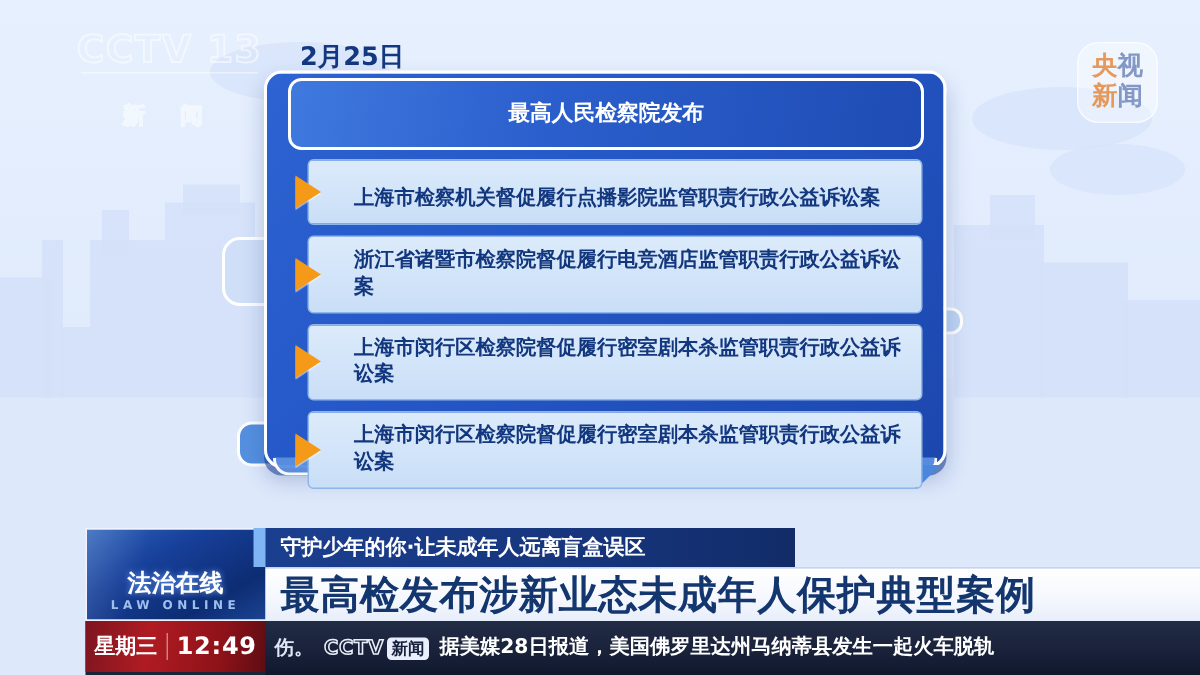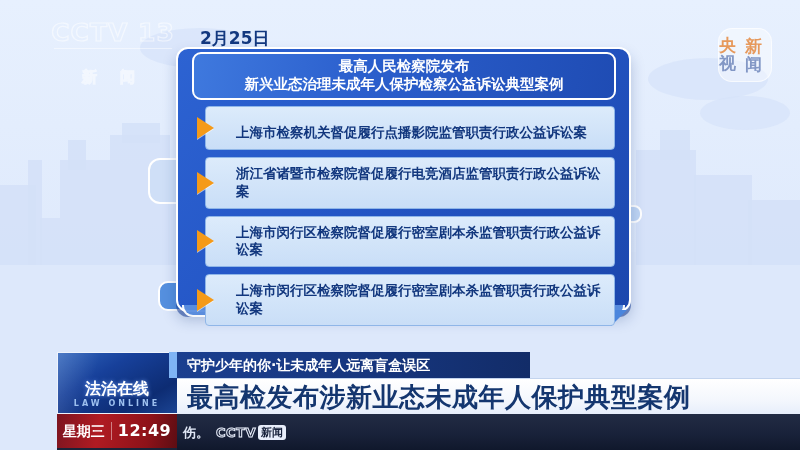--- a/index.html
+++ b/index.html
@@ -21,21 +21,21 @@
 
   
   .cctv13{position:absolute;left:48px;top:20px;width:130px;height:56px;opacity:.55;}
   .cctv13 .l1{font:700 25px/1 "DejaVu Sans",sans-serif;color:transparent;-webkit-text-stroke:1.2px #ffffff;letter-spacing:1px;text-align:center;}
   .cctv13 .l2{margin-top:21px;font:700 15px/1 "DejaVu Sans",sans-serif;color:transparent;-webkit-text-stroke:1px #ffffff;letter-spacing:9px;text-align:center;}
   .cctv13 .rule{width:118px;height:1px;background:rgba(255,255,255,.85);margin:3px auto 0;}
 
   
   .yangshi{position:absolute;right:28px;top:28px;width:52px;height:52px;border-radius:14px;
            background:rgba(255,255,255,.45);border:1.5px solid rgba(255,255,255,.75);
-           display:flex;flex-direction:row;align-items:center;justify-content:center;opacity:.92;}
+           display:flex;flex-direction:column;align-items:center;justify-content:center;opacity:.92;}
   .yangshi .r1{font:700 17px/1.05 "DejaVu Sans",sans-serif;color:#e6883c;letter-spacing:0;opacity:.9;}
   .yangshi .r2{font:700 17px/1.05 "DejaVu Sans",sans-serif;color:#e6883c;margin-top:2px;opacity:.9;}
   .yangshi .r1 .b,.yangshi .r2 .b{color:#6f86bb;}
 
   
   .date{position:absolute;left:200px;top:30px;font:700 17px/1 "DejaVu Sans",sans-serif;color:#13387f;}
 
   
   .card{position:absolute;left:176px;top:47px;width:455px;height:265px;
         background:linear-gradient(135deg,#2d63d2 0%,#2456c6 45%,#1c47ad 100%);
@@ -157,21 +157,20 @@
   <div class="tab tab-l1"></div>
   <div class="tab tab-l2"></div>
   <div class="tab tab-r1"></div>
 
   <div class="card"></div>
   <div class="card-under"></div>
   <div class="bubble-tail"></div>
 
   <div class="card-head">
     <div class="h1">最高人民检察院发布</div>
-    <div class="h2">新兴业态治理未成年人保护检察公益诉讼典型案例</div>
   </div>
 
   <div class="list">
     <div class="item">
       <span class="arrow"></span>
       <span class="txt">上海市检察机关督促履行点播影院监管职责行政公益诉讼案</span>
     </div>
     <div class="item">
       <span class="arrow"></span>
       <span class="txt">浙江省诸暨市检察院督促履行电竞酒店监管职责行政公益诉讼案</span>
@@ -207,16 +206,17 @@
       <span class="day">星期三</span>
       <span class="sep"></span>
       <span class="time">12:49</span>
     </div>
     <div class="tk-body">
       <span class="tk-prev">伤。</span>
       <span class="tk-logo">
         <span class="c">CCTV</span>
         <span class="n">新闻</span>
       </span>
+      <span class="tk-text">据美媒28日报道，美国佛罗里达州马纳蒂县发生一起火车脱轨</span>
     </div>
   </div>
 
 </div>
 
 </body></html>

